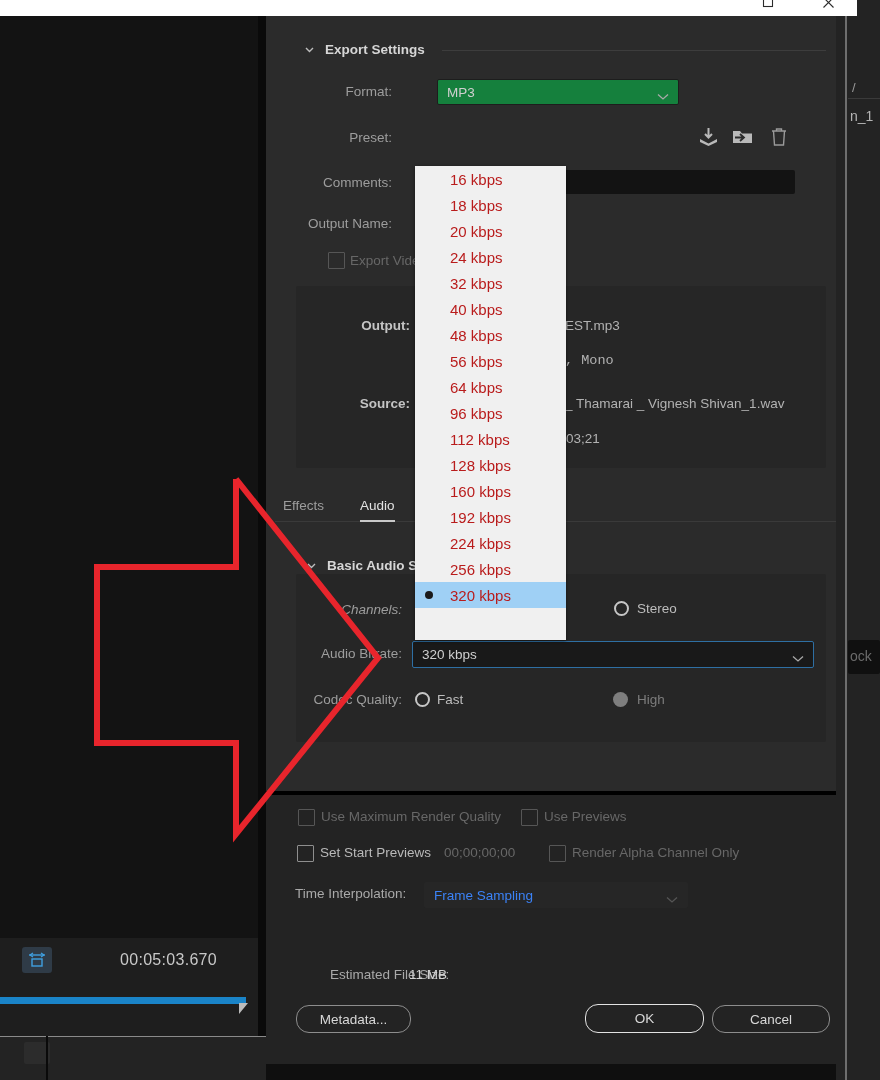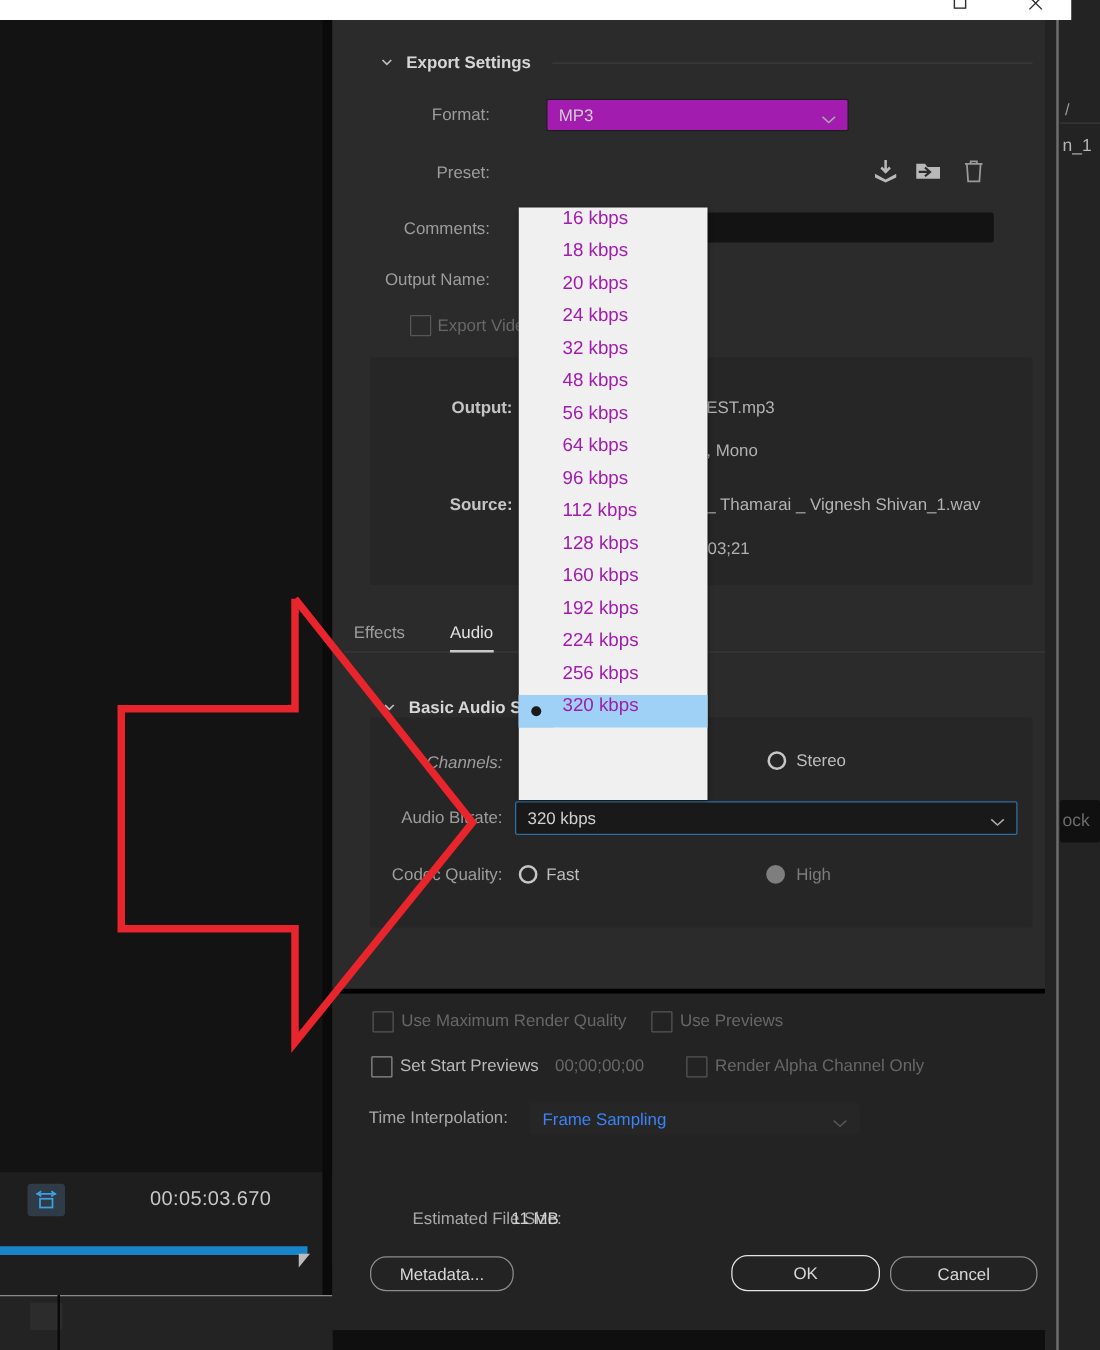--- a/index.html
+++ b/index.html
@@ -120,21 +120,21 @@
   }
   .sec-rule{
     position:absolute;height:1px;background:#3d3d3d;
   }
 
   .field-label{
     position:absolute;color:#9d9d9d;font-size:13.5px;text-align:right;white-space:nowrap;
   }
 
   .combo{
-    position:absolute;height:24px;background:#a21caf;border:1px solid #1d1d1d;border-radius:2px;
+    position:absolute;height:24px;background:#15803d;border:1px solid #1d1d1d;border-radius:2px;
     display:flex;align-items:center;
   }
   .combo .val{
     color:#cfcfcf;font-size:13.5px;padding-left:9px;white-space:nowrap;
   }
   .combo .cv{
     position:absolute;right:9px;top:7px;
   }
   .combo.focus{border:1px solid #2e6fa3;background:#191919;}
   .combo.disabled{background:#262626;border-color:#262626;}
@@ -212,22 +212,22 @@
   }
   .pill.strong{border:1.6px solid #e3e3e3;}
 
   
   .dropdown{
     position:absolute;left:415px;top:166px;width:151px;height:474px;
     background:#f0f0f0;
     box-shadow:0 1px 3px rgba(0,0,0,.55);
   }
   .dd-item{
-    position:relative;height:26px;display:flex;
-    color:#a21caf;font-size:15px;
+    position:relative;height:26px;display:flex;align-items:center;
+    color:#b91c1c;font-size:15px;
   }
   .dd-item .dd-txt{margin-left:35px;white-space:nowrap;}
   .dd-item.selected{background:#9fd0f5;}
   .dd-item.selected .dd-bullet{
     position:absolute;left:0;top:0;width:28px;height:26px;background:#9fd0f5;
     display:flex;align-items:center;justify-content:center;
   }
   .dd-dot{width:8px;height:8px;border-radius:50%;background:#1a1a1a;}
 
   
@@ -341,21 +341,21 @@
           <path d="M2 4 L5.5 7.5 L9 4" stroke="#bdbdbd" stroke-width="1.4" fill="none"></path>
         </svg>
     </span>
     <span class="sec-title">Summary</span>
   </div>
   <div class="sec-rule" style="left:432px;top:300px;width:366px;"></div>
 
   <div class="summary-box"></div>
   <div class="sum-key" style="left:300px;top:318px;width:110px;">Output:</div>
   <div class="sum-val" style="left:565px;top:318px;">EST.mp3</div>
-  <div class="sum-val" style="left:565px;top:353px;">, Mono</div>
+  <div class="sum-val" style="left:565px;top:353px;font-family:Liberation Mono, monospace;">, Mono</div>
   <div class="sum-key" style="left:300px;top:396px;width:110px;">Source:</div>
   <div class="sum-val" style="left:565px;top:396px;">_ Thamarai _ Vignesh Shivan_1.wav</div>
   <div class="sum-val" style="left:566px;top:431px;">03;21</div>
 
   <div class="tabbar"></div>
   <div class="tab" style="left:283px;top:498px;">Effects</div>
   <div class="tab active" style="left:360px;top:498px;">Audio</div>
 
   <div class="sec-header" style="left:306px;top:558px;">
     <span class="chev">
@@ -430,20 +430,23 @@
       <div class="dd-item">
         <span class="dd-txt">20 kbps</span>
       </div>
       <div class="dd-item">
         <span class="dd-txt">24 kbps</span>
       </div>
       <div class="dd-item">
         <span class="dd-txt">32 kbps</span>
       </div>
       <div class="dd-item">
+        <span class="dd-txt">40 kbps</span>
+      </div>
+      <div class="dd-item">
         <span class="dd-txt">48 kbps</span>
       </div>
       <div class="dd-item">
         <span class="dd-txt">56 kbps</span>
       </div>
       <div class="dd-item">
         <span class="dd-txt">64 kbps</span>
       </div>
       <div class="dd-item">
         <span class="dd-txt">96 kbps</span>

